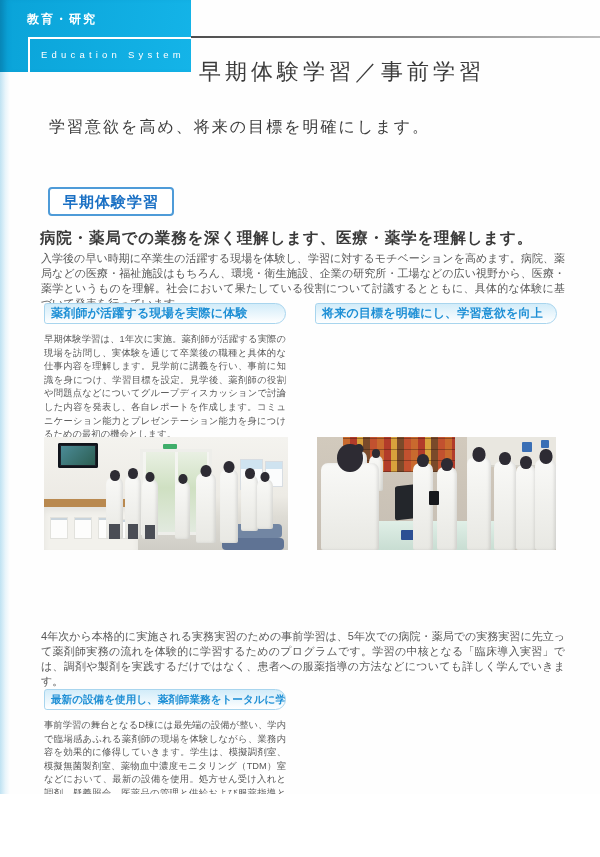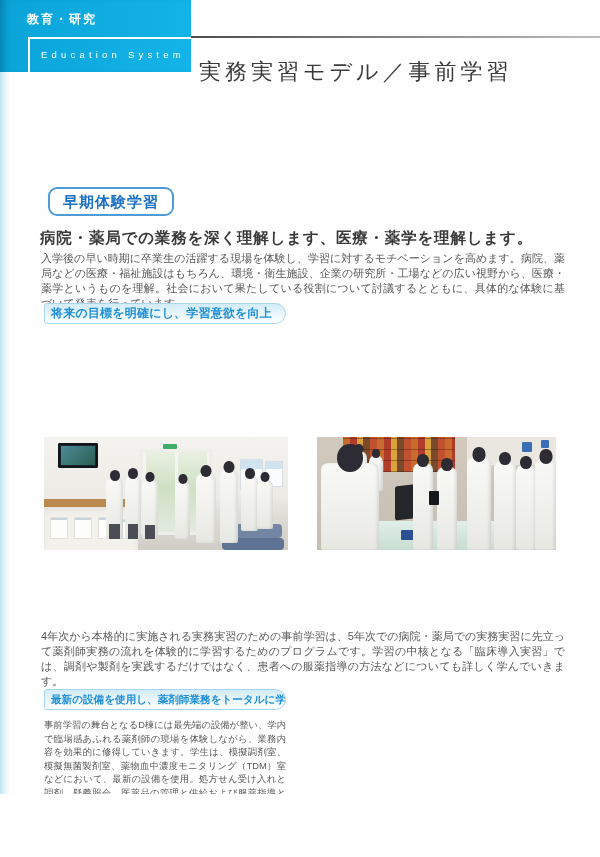--- a/index.html
+++ b/index.html
@@ -14,21 +14,21 @@
       box-shadow:inset 9px 0 7px -5px rgba(0,70,110,.35);}
   .eyebrow{position:absolute;left:27px;top:11px;color:#fff;font-size:12px;font-weight:bold;letter-spacing:2px;}
   .en-frame{position:absolute;left:28px;top:37px;right:0;bottom:0;border-top:2px solid #fff;border-left:2px solid #fff;}
   .en-label{position:absolute;left:11px;top:10px;color:#fff;font-size:9.5px;letter-spacing:4.2px;white-space:nowrap;}
   .h-rule{position:absolute;left:191px;top:36px;width:409px;height:2px;
       background:linear-gradient(90deg,#4d4d4d,#8f8f8f 60%,#bdbdbd);}
   .page-title{position:absolute;left:199px;top:42px;font-size:22px;color:#3b3b3b;
       letter-spacing:4px;font-weight:500;white-space:nowrap;}
   .lead{position:absolute;left:49px;top:101px;font-size:16px;color:#3c3c3c;letter-spacing:2px;font-weight:500;white-space:nowrap;}
   
-  .sec-label{position:absolute;border:2px solid #4e9bd8;border-radius:9px;background:#fff;
+  .sec-label{position:absolute;border:2px solid #4e9bd8;border-radius:4px;background:#fff;
       color:#1a70c4;font-weight:bold;text-align:center;}
   .sec-label.s1{left:48px;top:187px;width:122px;height:25px;font-size:15px;line-height:25px;letter-spacing:1px;}
   .sec-label.s2{left:48px;top:565px;width:110px;height:27px;font-size:15px;line-height:27px;letter-spacing:2.5px;}
   .sec-heading{position:absolute;left:40px;font-size:15.5px;font-weight:bold;color:#3a3a3a;letter-spacing:0.8px;white-space:nowrap;}
   .sec-heading.h1{top:228px;}
   .sec-heading.h2{top:603px;}
   .sec-intro{position:absolute;left:41px;width:524px;font-size:11px;color:#575757;line-height:15px;
       text-align:justify;word-break:break-all;}
   .sec-intro.i1{top:251px;}
   .sec-intro.i2{top:629px;}
@@ -87,27 +87,32 @@
 <div class="page">
   <div class="edge-strip"></div>
 
   <div class="brand">
     <div class="eyebrow">教育・研究</div>
     <div class="en-frame">
       <span class="en-label">Education System</span>
     </div>
   </div>
   <div class="h-rule"></div>
-  <h1 class="page-title">実務実習モデル／事前学習</h1>
+  <h1 class="page-title">早期体験学習／事前学習</h1>
+  <p class="lead">学習意欲を高め、将来の目標を明確にします。</p>
 
   <div class="sec-label s1">早期体験学習</div>
   <div class="sec-heading h1">病院・薬局での業務を深く理解します、医療・薬学を理解します。</div>
   <div class="sec-intro i1">入学後の早い時期に卒業生の活躍する現場を体験し、学習に対するモチベーションを高めます。病院、薬局などの医療・福祉施設はもちろん、環境・衛生施設、企業の研究所・工場などの広い視野から、医療・薬学というものを理解。社会において果たしている役割について討議するとともに、具体的な体験に基づいて発表を行っています。</div>
 
   <div class="cols c1">
+    <div class="col">
+      <div class="col-h">薬剤師が活躍する現場を実際に体験</div>
+      <div class="col-b">早期体験学習は、1年次に実施。薬剤師が活躍する実際の現場を訪問し、実体験を通じて卒業後の職種と具体的な仕事内容を理解します。見学前に講義を行い、事前に知識を身につけ、学習目標を設定。見学後、薬剤師の役割や問題点などについてグループディスカッションで討論した内容を発表し、各自レポートを作成します。コミュニケーション能力とプレゼンテーション能力を身につけるための最初の機会とします。</div>
+    </div>
     <div class="col">
       <div class="col-h">将来の目標を明確にし、学習意欲を向上</div>
     </div>
   </div>
 
   <div class="photo p1">
     <div class="tv" style="left:14px;top:6px;width:40px;height:25px;">
         <i></i>
       </div>
     <div class="door" style="left:96px;top:12px;width:66px;height:80px;"></div>

